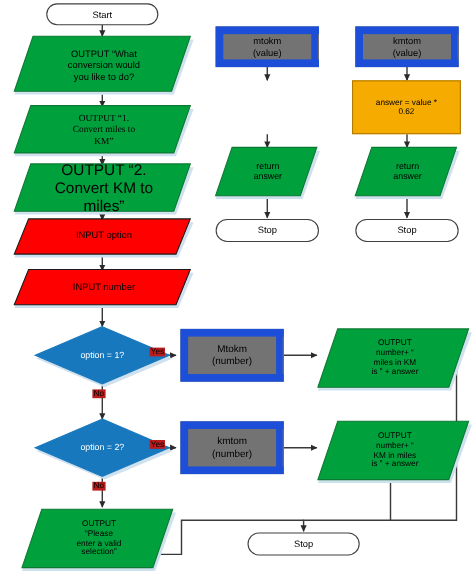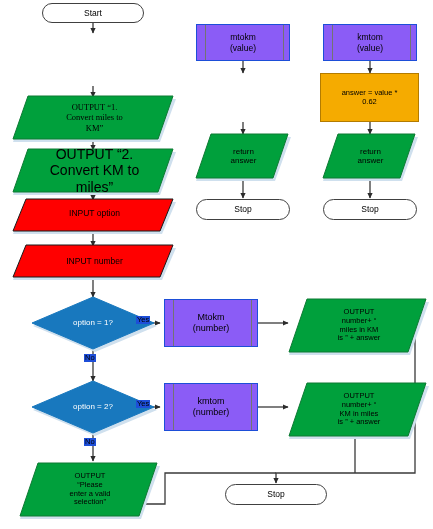--- a/index.html
+++ b/index.html
@@ -52,35 +52,35 @@
     left: 0; top: 0;
     overflow: visible;
   }
   
   .proc {
     background: #F5AB00;
     border: 1px solid #B37B00;
   }
   
   .subr {
-    background: #8b5cf6;
-    border: 1px solid #1d4ed8;
+    background: #737373;
+    border: 7px solid #1d4ed8;
   }
   .subr .bar {
     position: absolute;
     top: 0;
     width: 0;
     height: 100%;
     border-left: 1px solid #737373;
   }
   .edge-label {
     position: absolute;
     font-size: 7.5px;
     color: #000000;
-    background: #1d4ed8;
+    background: #b91c1c;
     padding: 0 1px;
     line-height: 1;
     white-space: nowrap;
   }
 </style>
 </head>
 <body>
 
 <div id="canvas">
 
@@ -127,20 +127,29 @@
       <path d="M370,61 L370,73" marker-end="url(#arrow)"></path>
       <path d="M370,122 L370,134" marker-end="url(#arrow)"></path>
       <path d="M370,181 L370,198" marker-end="url(#arrow)"></path>
     </g>
   </svg>
 
   <div class="node term" style="left:42px; top:3px; width:102px; height:20px;">
     <div class="lbl" style="font-size:8.5px;">Start</div>
   </div>
 
+  <div class="node" style="left:13px; top:33px; width:163px; height:53px;">
+    <svg class="shape-svg" width="163" height="56" viewBox="0 0 163 56">
+      <polygon points="18,3 163,3 145,53 0,53" fill="#CFE0EE"></polygon>
+      <polygon points="17,0 160,0 143,50 0,50" fill="#00A03C" stroke="#0D7A33" stroke-width="1"></polygon>
+    </svg>
+    <div class="lbl" style="font-size:8.5px; padding-bottom:3px;">OUTPUT “What
+conversion would
+you like to do?</div>
+  </div>
 
   <div class="node" style="left:13px; top:96px; width:163px; height:43px;font-family:Liberation Serif, serif;">
     <svg class="shape-svg" width="163" height="46" viewBox="0 0 163 46">
       <polygon points="16,3 163,3 147,46 0,46" fill="#CFE0EE"></polygon>
       <polygon points="15,0 160,0 145,43 0,43" fill="#00A03C" stroke="#0D7A33" stroke-width="1"></polygon>
     </svg>
     <div class="lbl" style="font-size:8.5px; padding-bottom:2px;">OUTPUT “1.
 Convert miles to
 KM”</div>
   </div>

